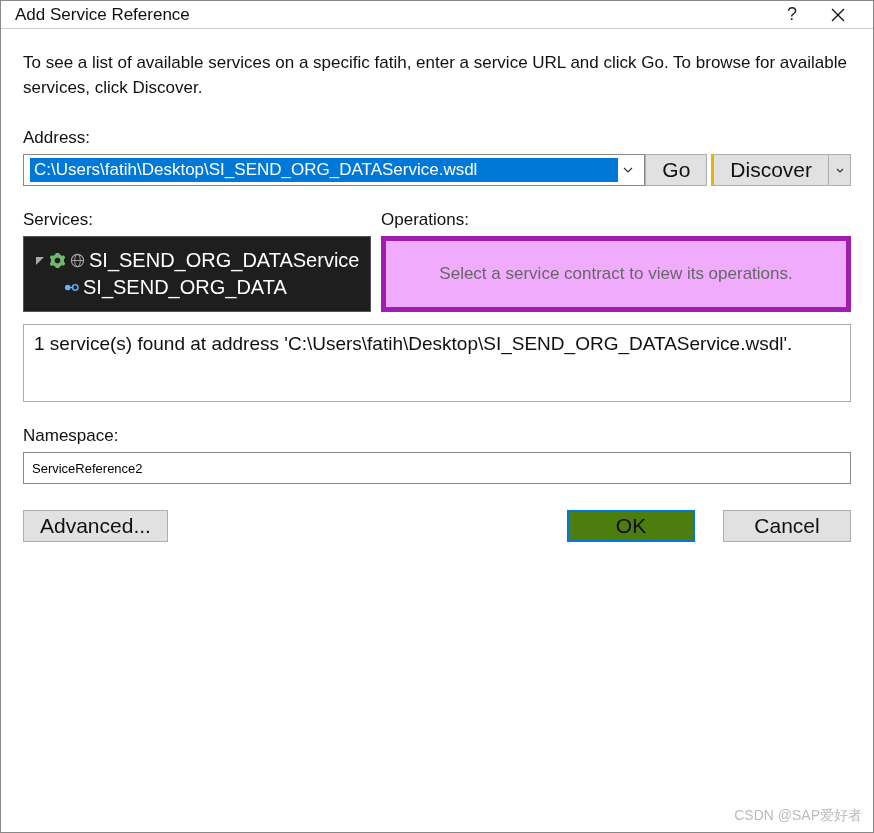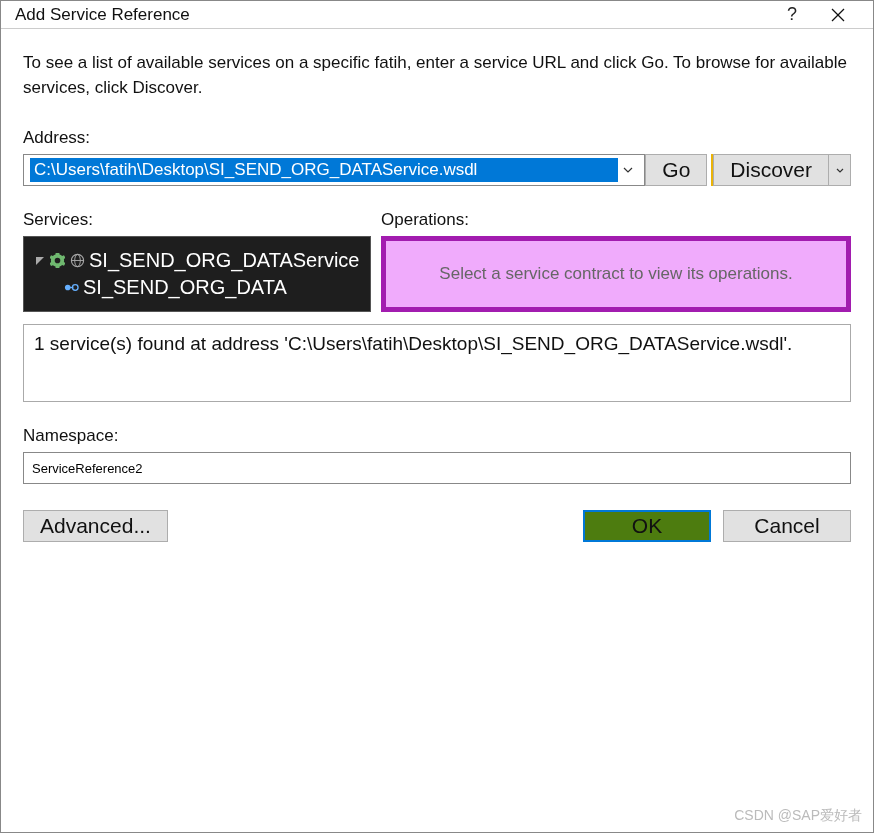--- a/index.html
+++ b/index.html
@@ -54,21 +54,21 @@
 
 .ops { flex: 1; border: 5px solid #a21caf; background: #f0abfc; height: 302px; display: flex; align-items: center; justify-content: center; padding: 16px; }
 .ops-placeholder { color: #666; font-size: 17px; text-align: center; }
 
 .status-box { border: 1px solid #aaa; min-height: 78px; padding: 8px 10px; font-size: 19px; color: #111; margin-bottom: 24px; }
 
 .ns-label { margin-bottom: 6px; }
 .ns-input { width: 100%; height: 32px; border: 1px solid #888; font-size: 13px; padding: 0 8px; outline: none; }
 .ns-row { margin-bottom: 26px; }
 
-.footer { display: flex; align-items: center; gap: 12px; }
+.footer { display: flex; align-items: center; gap: 28px; }
 .footer .spacer { flex: 1; }
 
 .watermark { position: fixed; bottom: 8px; right: 12px; font-size: 14px; color: #bbb; pointer-events: none; }
 </style>
 </head>
 <body>
 
 <div class="dialog">
 
   <div class="titlebar">

